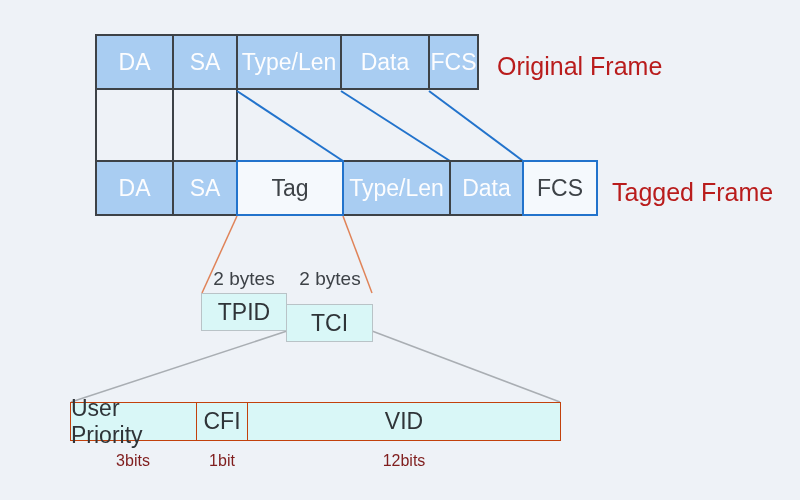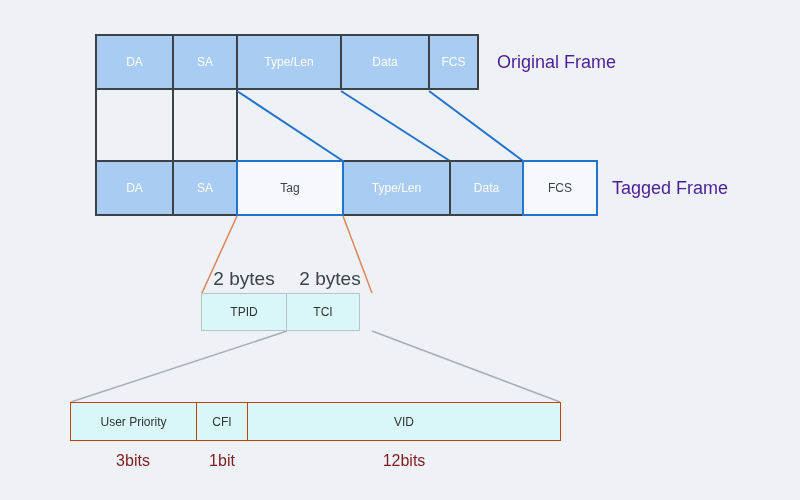--- a/index.html
+++ b/index.html
@@ -9,21 +9,21 @@
     font-family:"Liberation Sans","DejaVu Sans",sans-serif;
     overflow:hidden;
   }
   .stage{position:relative;width:800px;height:500px;}
   .lines{position:absolute;left:0;top:0;width:800px;height:500px;pointer-events:none;}
 
   .fbox{
     position:absolute;
     box-sizing:border-box;
     display:flex;align-items:center;justify-content:center;
-    font-size:12px;
+    font-size:23px;
   }
   .fbox.blue{
     background:#a9cdf2;
     border:2px solid #3d4247;
     color:#fdfdfe;
     z-index:1;
   }
   .fbox.lightblue{
     background:#f5f9fd;
     border:2px solid #2273cc;
@@ -37,22 +37,22 @@
     z-index:1;
   }
   .fbox.cyan2{
     background:#d9f7f7;
     border:1px solid #c2410c;
     color:#2f3438;
     z-index:1;
   }
   .frame-label{
     position:absolute;
-    font-size:18px;
-    color:#4c1d95;
+    font-size:25px;
+    color:#b91c1c;
     white-space:nowrap;
     text-align:right;
   }
   .size-label{
     position:absolute;
     transform:translateX(-50%);
     font-size:19px;
     color:#3d4247;
     white-space:nowrap;
   }
@@ -125,21 +125,21 @@
     <span>FCS</span>
   </div>
   <div class="frame-label" style="left:612px;top:178px">Tagged Frame</div>
 
   <div class="size-label" style="left:244px;top:268px">2 bytes</div>
   <div class="size-label" style="left:330px;top:268px">2 bytes</div>
 
   <div class="fbox cyan" style="left:201px;top:293px;width:86px;height:38px">
     <span>TPID</span>
   </div>
-  <div class="fbox cyan" style="left:286px;top:293px;width:74px;height:38px">
+  <div class="fbox cyan" style="left:286px;top:304px;width:87px;height:38px">
     <span>TCI</span>
   </div>
 
   <div class="fbox cyan2" style="left:70px;top:402px;width:127px;height:39px">
     <span>User Priority</span>
   </div>
   <div class="fbox cyan2" style="left:196px;top:402px;width:52px;height:39px">
     <span>CFI</span>
   </div>
   <div class="fbox cyan2" style="left:247px;top:402px;width:314px;height:39px">

